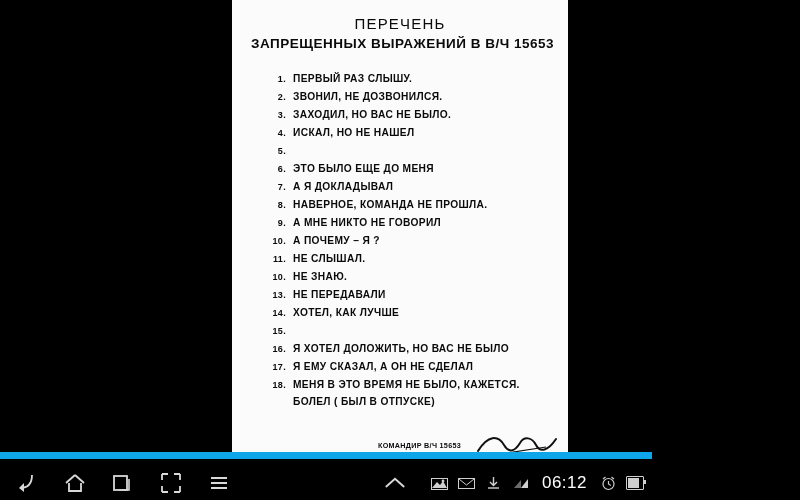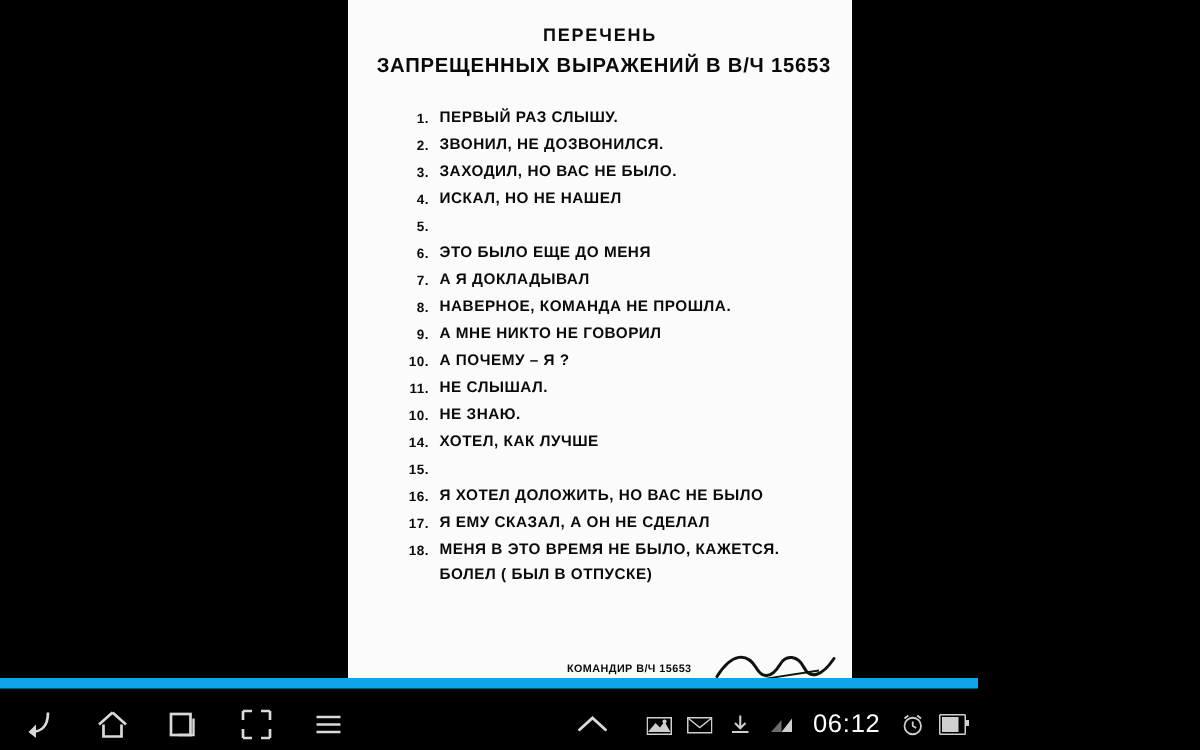--- a/index.html
+++ b/index.html
@@ -36,23 +36,23 @@
     top: 0px;
     width: 336px;
     height: 471px;
     background: #fbfbfb;
     box-sizing: border-box;
     padding: 10px 14px 0 14px;
     color: #0a0a0a;
   }
   .poster-title {
     text-align: center;
-    font-weight: bold;
+    font-weight: normal;
     letter-spacing: 1.2px;
-    font-size: 12px;
+    font-size: 15px;
     line-height: 19px;
     margin-top: 4px;
   }
   .poster-title2 {
     text-align: right;
     font-weight: bold;
     letter-spacing: 0.5px;
     font-size: 13.5px;
     line-height: 18px;
     margin-top: 2px;
@@ -253,20 +253,24 @@
         </li>
         <li>
           <span class="num">11.</span>
           <span class="txt">НЕ СЛЫШАЛ.</span>
         </li>
         <li>
           <span class="num">10.</span>
           <span class="txt">НЕ ЗНАЮ.</span>
         </li>
         <li>
+          <span class="num">13.</span>
+          <span class="txt">НЕ ПЕРЕДАВАЛИ</span>
+        </li>
+        <li>
           <span class="num">14.</span>
           <span class="txt">ХОТЕЛ, КАК ЛУЧШЕ</span>
         </li>
         <li>
           <span class="num">15.</span>
         </li>
         <li>
           <span class="num">16.</span>
           <span class="txt">Я ХОТЕЛ ДОЛОЖИТЬ, НО ВАС НЕ БЫЛО</span>
         </li>

